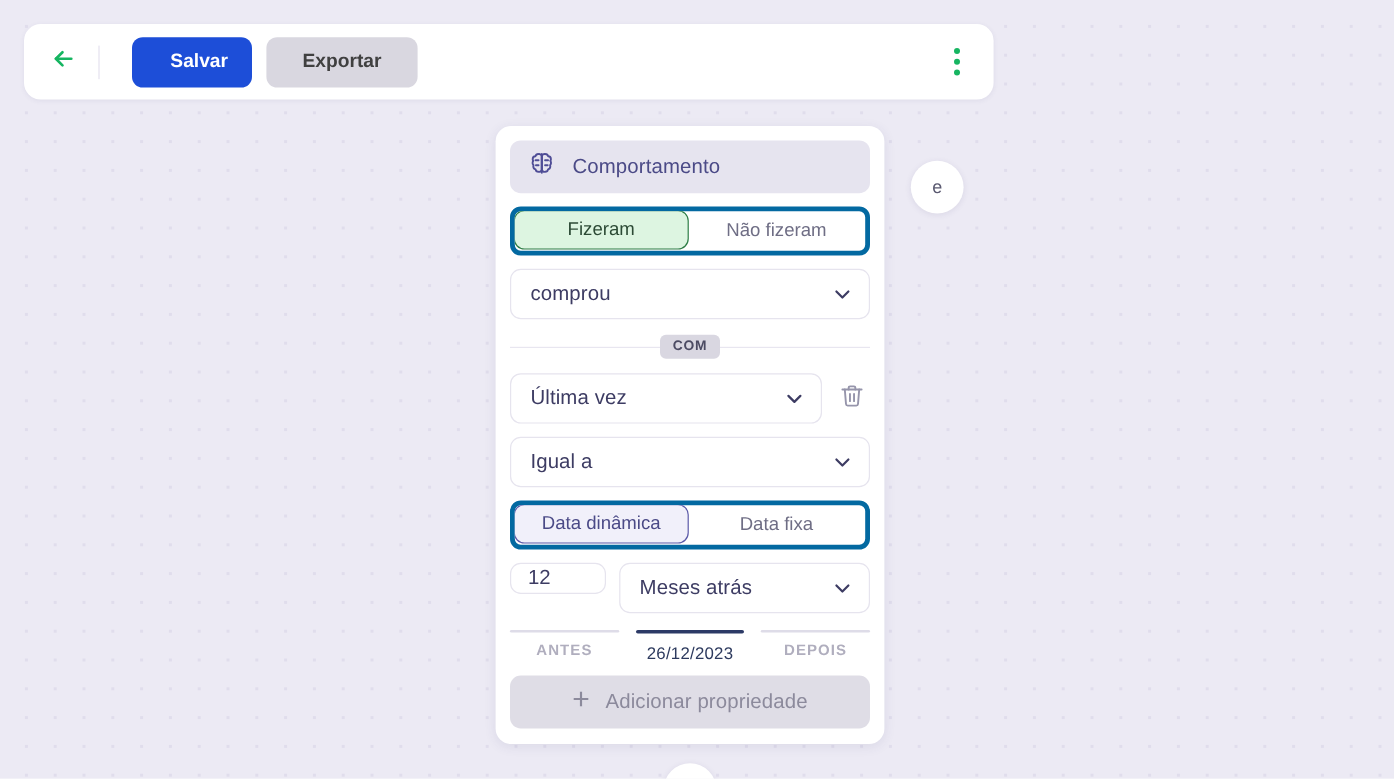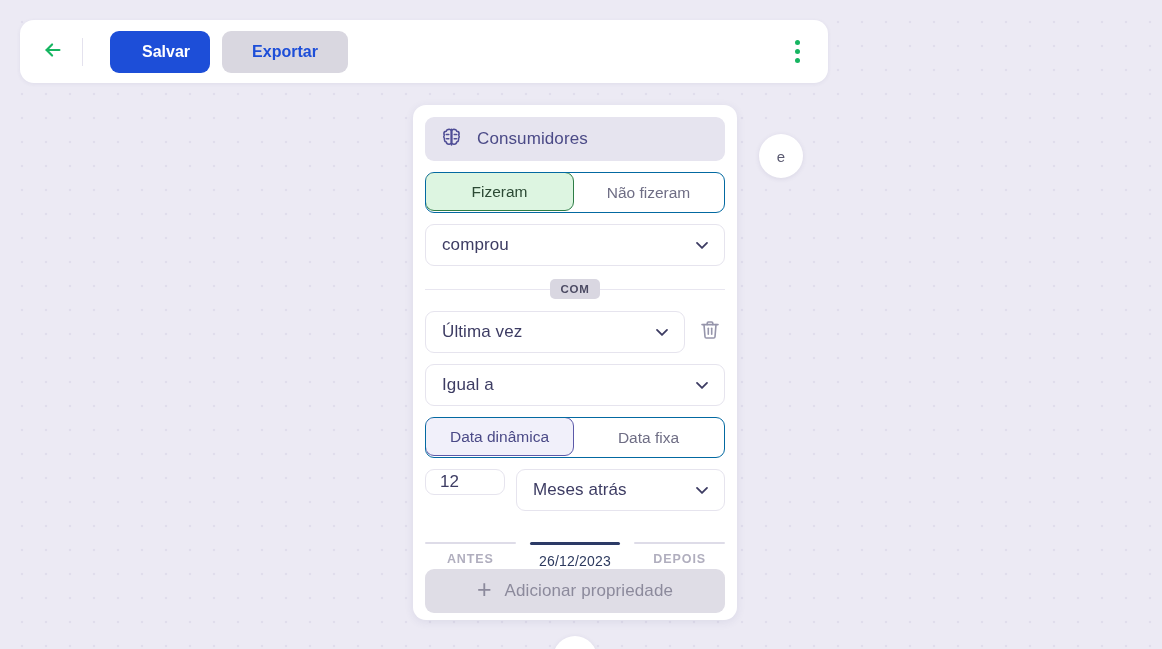--- a/index.html
+++ b/index.html
@@ -103,21 +103,21 @@
   }
   #btn-salvar {
     background: #1d4ed8;
     color: #ffffff;
     width: 100px;
     margin-left: 15px;
     padding-left: 12px;
   }
   #btn-exportar {
     background: #d9d7e0;
-    color: #1d4ed8;
+    color: #404040;
     width: 126px;
     margin-left: 12px;
     cursor: default;
   }
 
   #kebab {
     margin-left: auto;
     width: 30px;
     height: 34px;
     display: flex;
@@ -161,21 +161,21 @@
   #card-header .ct {
     font-size: 17px;
     color: #4b4a87;
     letter-spacing: 0.1px;
   }
 
   
   .seg2 {
     margin-top: 11px;
     height: 41px;
-    border: 1px solid #0369a1;
+    border: 4px solid #0369a1;
     border-radius: 9px;
     display: flex;
     overflow: hidden;
     background: #fff;
     flex: 0 0 auto;
   }
   .seg2 .opt {
     flex: 1 1 50%;
     display: flex;
     align-items: center;
@@ -282,21 +282,21 @@
     color: #3d3c63;
     padding: 0 14px;
     outline: none;
     background: #fff;
   }
   #unit-sel { flex: 1 1 auto; }
 
   
   #tri {
     display: flex;
-    margin-top: 31px;
+    margin-top: 14px;
     gap: 14px;
     flex: 0 0 auto;
   }
   #tri .seg { flex: 1 1 0; display: flex; flex-direction: column; align-items: center; }
   #tri .bar { height: 2px; width: 100%; border-radius: 2px; background: #dedce8; }
   #tri .seg.active .bar { background: #2c3a66; height: 3px; }
   #tri .lbl {
     margin-top: 8px;
     font-size: 12.5px;
     color: #b0aebe;
@@ -403,21 +403,21 @@
         <svg width="25" height="25" viewBox="0 0 24 24" fill="none" stroke="#4f4d96" stroke-width="1.5" stroke-linecap="round" stroke-linejoin="round">
           <path d="M12 4.2v15"></path>
           <path d="M9.2 4.2a2.4 2.4 0 0 0-2.3 1.8 2.3 2.3 0 0 0-2.2 2.3 2.3 2.3 0 0 0 .5 1.4 2.4 2.4 0 0 0-.6 1.6 2.4 2.4 0 0 0 .8 1.8 2.5 2.5 0 0 0-.2 1 2.4 2.4 0 0 0 1.8 2.3 2.4 2.4 0 0 0 2.4 2 2.2 2.2 0 0 0 2.6-2.2V6.5a2.3 2.3 0 0 0-2.8-2.3z"></path>
           <path d="M14.8 4.2a2.4 2.4 0 0 1 2.3 1.8 2.3 2.3 0 0 1 2.2 2.3 2.3 2.3 0 0 1-.5 1.4 2.4 2.4 0 0 1 .6 1.6 2.4 2.4 0 0 1-.8 1.8 2.5 2.5 0 0 1 .2 1 2.4 2.4 0 0 1-1.8 2.3 2.4 2.4 0 0 1-2.4 2 2.2 2.2 0 0 1-2.6-2.2V6.5a2.3 2.3 0 0 1 2.8-2.3z"></path>
           <path d="M7 9.2h2.4"></path>
             <path d="M14.6 9.2H17"></path>
           <path d="M7.3 13.2h2.1"></path>
             <path d="M14.6 13.2h2.1"></path>
         </svg>
       </span>
-      <span class="ct">Consumidores</span>
+      <span class="ct">Comportamento</span>
     </div>
 
     <div class="seg2">
       <div class="opt sel-green">Fizeram</div>
       <div class="opt">Não fizeram</div>
     </div>
 
     <div class="sel mt11">
       <span class="val">comprou</span>
       <span class="chev">

